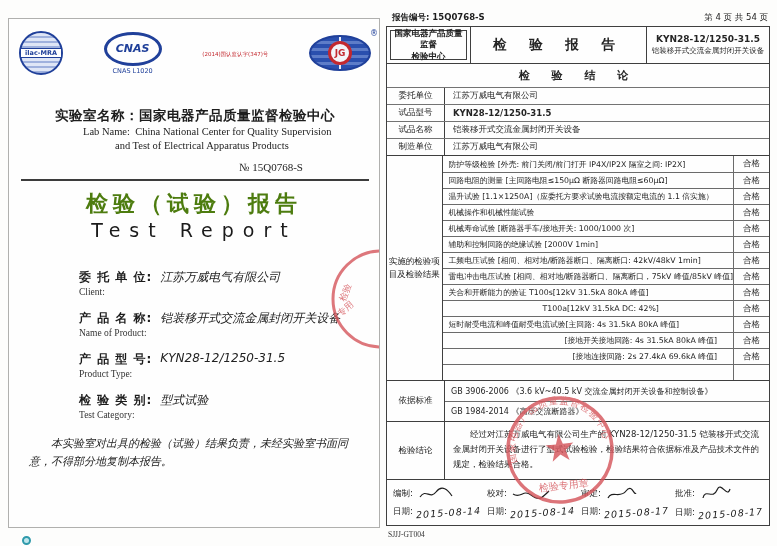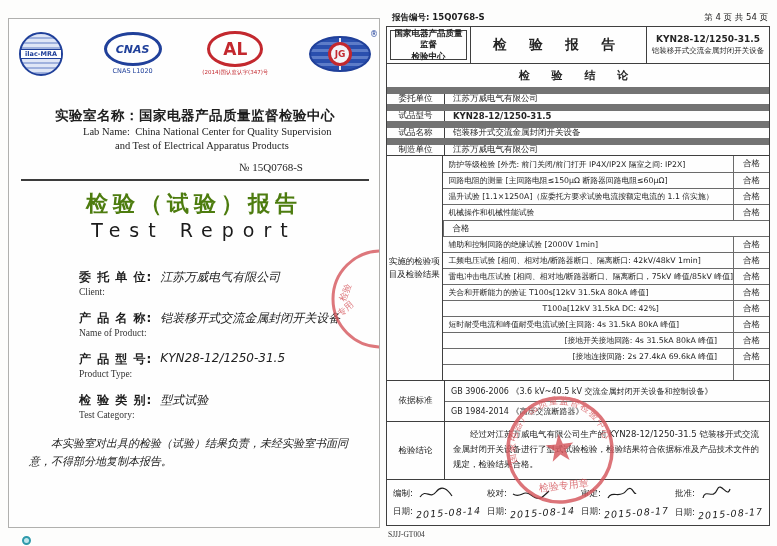--- a/index.html
+++ b/index.html
@@ -69,21 +69,21 @@
   .hcell1-inner { border:1px solid #3f3f3f; height:100%; display:flex; flex-direction:column; align-items:center; justify-content:center;
     font-weight:bold; font-size:8.5px; line-height:1.35; text-align:center; }
   .hcell2 { flex:1; display:flex; align-items:center; justify-content:center; font-size:13.5px; font-weight:bold; letter-spacing:9px; border-right:1px solid #3f3f3f; }
   .hcell3 { width:122px; display:flex; flex-direction:column; align-items:center; justify-content:center; text-align:center; line-height:1.3; }
   .model { font-weight:bold; font-size:9px; }
   .prodname { font-size:7.5px; }
 
   .sect-title { height:24px; border-top:1px solid #3f3f3f; display:flex; align-items:center; justify-content:center;
     font-weight:bold; font-size:11px; letter-spacing:9px; }
 
-  .irow { display:flex; height:17px; border-top:7px solid #737373; }
+  .irow { display:flex; height:17px; border-top:1px solid #737373; }
   .ilabel { width:58px; border-right:1px solid #3f3f3f; display:flex; align-items:center; justify-content:center; font-size:8.5px; }
   .ivalue { flex:1; display:flex; align-items:center; padding-left:8px; font-size:8.5px; }
   .ivalue.bold { font-weight:bold; }
 
   .tests-sect { display:flex; border-top:1px solid #3f3f3f; }
   .tests-label { width:58px; border-right:1px solid #3f3f3f; display:flex; flex-direction:column; align-items:center; justify-content:center;
     font-size:8.5px; line-height:1.5; }
   .tests-rows { flex:1; display:flex; flex-direction:column; }
   .trow { display:flex; height:16px; border-top:1px solid #6b6b6b; }
   .trow:first-child { border-top:none; }
@@ -126,23 +126,20 @@
           <div class="ilac-band">ilac-MRA</div>
         </div>
       </div>
       <div class="logo">
         <div class="cnas-oval">
           <span>CNAS</span>
         </div>
         <div class="cnas-sub">CNAS L1020</div>
       </div>
       <div class="logo">
-        <div class="al-oval">
-          <span>AL</span>
-        </div>
         <div class="al-sub">(2014)国认监认字(347)号</div>
       </div>
       <div class="logo globe-wrap">
         <div class="globe-oval">
           <div class="globe-core">JG</div>
         </div>
         <span class="reg-mark">®</span>
       </div>
     </div>
 
@@ -256,20 +253,21 @@
           </div>
           <div class="trow">
             <div class="tcell">温升试验 [1.1×1250A]（应委托方要求试验电流按额定电流的 1.1 倍实施）</div>
             <div class="rcell">合格</div>
           </div>
           <div class="trow">
             <div class="tcell">机械操作和机械性能试验</div>
             <div class="rcell">合格</div>
           </div>
           <div class="trow">
+            <div class="tcell">机械寿命试验 [断路器手车/接地开关: 1000/1000 次]</div>
             <div class="rcell">合格</div>
           </div>
           <div class="trow">
             <div class="tcell">辅助和控制回路的绝缘试验 [2000V  1min]</div>
             <div class="rcell">合格</div>
           </div>
           <div class="trow">
             <div class="tcell">工频电压试验 [相间、相对地/断路器断口、隔离断口: 42kV/48kV  1min]</div>
             <div class="rcell">合格</div>
           </div>

